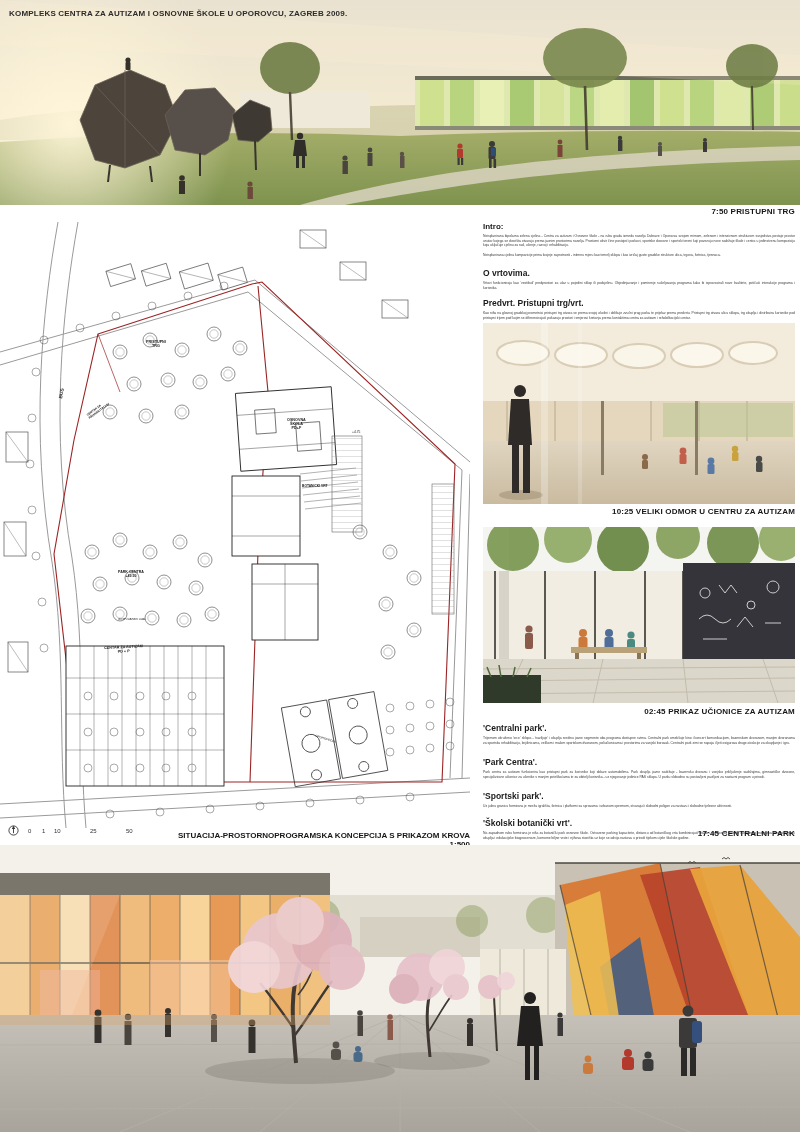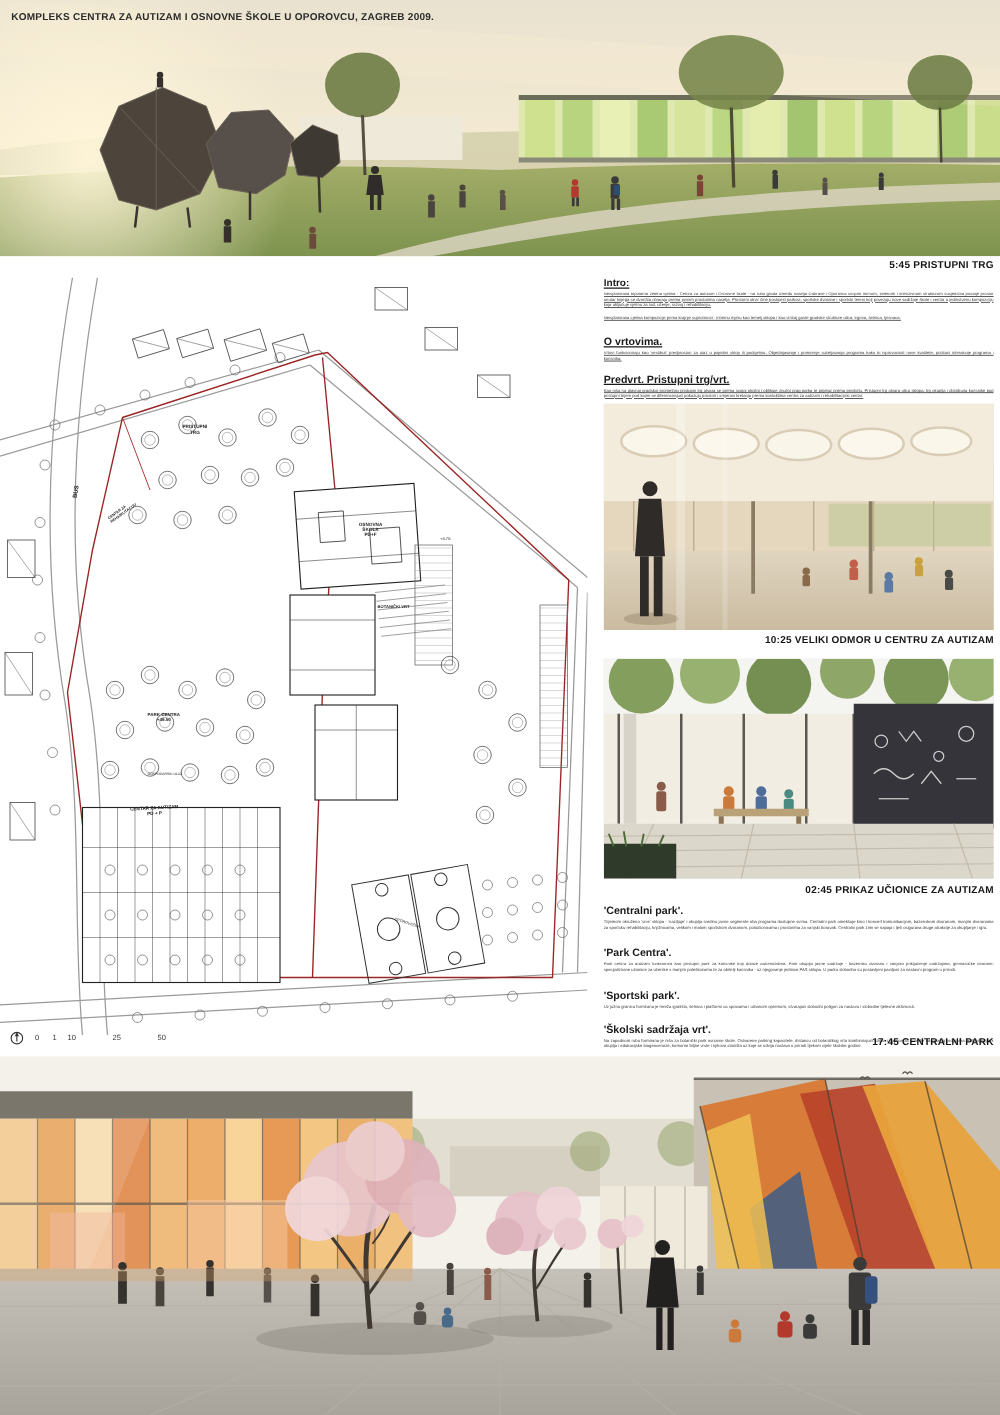--- a/index.html
+++ b/index.html
@@ -4,21 +4,21 @@
 <style>
   html,body{margin:0;padding:0;background:#888;}
   .board{position:relative;width:800px;height:1132px;background:#fff;overflow:hidden;
          font-family:"Liberation Sans",sans-serif;color:#1a1a1a;margin:0 auto;}
   .abs{position:absolute;}
   svg{display:block;}
   .board-title{position:absolute;left:9px;top:9px;font-size:8px;font-weight:bold;color:#2b2b2b;letter-spacing:.2px;z-index:5;}
   .cap{position:absolute;font-size:8px;font-weight:bold;color:#161616;letter-spacing:.2px;white-space:nowrap;}
   .cap.r{text-align:right;}
   
-  .col{position:absolute;left:483px;top:220px;width:312px;height:622px;text-decoration:underline;}
+  .col{position:absolute;left:483px;top:220px;width:312px;height:622px;}
   .h-intro{font-size:8px;font-weight:bold;margin:2px 0 3px;}
   .h-big{font-size:9.5px;font-weight:bold;margin:7px 0 3px;}
   .h-med{font-size:8.5px;font-weight:bold;margin:7px 0 3px;}
   .mw{overflow:hidden;}
   .micro{font-size:5.8px;line-height:1.3;color:#3a3a3a;text-align:justify;
          transform:scale(.58);transform-origin:0 0;width:172.4%;}
   .render{position:absolute;left:0;width:312px;overflow:hidden;background:#ddd;}
   
   .plan{position:absolute;left:0;top:222px;width:470px;height:606px;background:#fff;}
   .plabel{position:absolute;font-size:6px;font-weight:bold;color:#222;line-height:1.1;
@@ -157,21 +157,21 @@
             <rect x="179" y="181" width="6" height="13"></rect>
           </g>
         <g fill="#6b4a3a">
             <circle cx="250" cy="184" r="2.6"></circle>
             <rect x="247.5" y="187" width="5.4" height="12"></rect>
           </g>
       </g>
     </svg>
   </div>
   <div class="board-title">KOMPLEKS CENTRA ZA AUTIZAM I OSNOVNE ŠKOLE U OPOROVCU, ZAGREB 2009.</div>
-  <div class="cap r" style="top:207px;right:5px;">5:45 PRISTUPNI TRG</div>
+  <div class="cap r" style="top:207px;right:5px;">7:50 PRISTUPNI TRG</div>
 
   <div class="plan">
     <svg width="470" height="606" viewBox="0 0 470 606">
       <defs>
         <g id="t">
             <circle r="7" fill="none" stroke="#444" stroke-width=".6"></circle>
             <circle r="4.2" fill="none" stroke="#777" stroke-width=".4"></circle>
           </g>
         <g id="ts">
             <circle r="4" fill="none" stroke="#555" stroke-width=".5"></circle>
@@ -399,20 +399,21 @@
       <circle cx="5.5" cy="5.5" r="4.6" fill="none" stroke="#333" stroke-width=".9"></circle>
       <line x1="5.5" y1="8.2" x2="5.5" y2="1.8" stroke="#333" stroke-width=".9"></line>
       <polygon points="5.5,0.8 3.8,4 7.2,4" fill="#333"></polygon>
     </svg>
     <span class="tick" style="left:20px;">0</span>
     <span class="tick" style="left:34px;">1</span>
     <span class="tick" style="left:46px;">10</span>
     <span class="tick" style="left:82px;">25</span>
     <span class="tick" style="left:118px;">50</span>
   </div>
+  <div class="plan-cap">SITUACIJA-PROSTORNOPROGRAMSKA KONCEPCIJA S PRIKAZOM KROVA 1:500</div>
 
   <div class="col">
     <div class="h-intro">Intro:</div>
     <div class="mw" style="height:19px;">
         <div class="micro">Neisplanirana bipolarna zelena cjelina - Centra za autizam i Osnovne škole - na rubu grada između naselja Dubrave i Oporovca svojom mirnom, zelenom i intenzivnom strukturom susjedstva postaje prostor unutar kojega se dvorišta otvaraju prema javnim prostorima naselja. Prostorni okvir čine postojeći parkovi, sportske dvorane i sportski tereni koji povezuju nove sadržaje škole i centra u jedinstvenu kompoziciju koja uključuje cjelinu za rad, učenje, razvoj i rehabilitaciju.</div>
       </div>
     <div class="mw" style="height:8px;">
         <div class="micro">Neisplanirana cjelina kompozicije prima krajnje suprotnosti - intimnu mjeru kao temelj sklopa i kao izričaj guste gradske strukture ulica, trgova, šetnica, tjesnaca.</div>
       </div>
     <div class="h-med">O vrtovima.</div>
@@ -572,21 +573,21 @@
           <div class="micro">Trijemom okruženo 'srce' sklopa - 'naziljuje' i okuplja sredinu javne segmente oba programa dostupne svima. Centralni park omekšuje kino i koncert komunikacijom, bazenskom dvoranom, manjim dvoranama za sportsku rehabilitaciju, knjižnicama, velikom i malom sportskom dvoranom, poliučionicama i prostorima za vanjski boravak. Centralni park zimi se napaja i ljeti osigurava druge atrakcije za okupljanje i igru.</div>
         </div>
       <div class="h-med">'Park Centra'.</div>
       <div class="mw" style="height:14px;">
           <div class="micro">Park centra za autizam funkcionira kao pristupni park za korisnike koji dolaze automobilima. Park okuplja javne sadržaje - bazensku dvoranu i vanjsko priključenje sadržajima, gimnastičke dvorane, specijalizirane učionice za učenike s manjim poteškoćama te za obitelji korisnika - uz njegovanje jedinice PAS sklopa. U parku slobodno su postavljeni paviljoni za nastavni program u prirodi.</div>
         </div>
       <div class="h-med">'Sportski park'.</div>
       <div class="mw" style="height:7px;">
           <div class="micro">Uz južnu granicu formirana je mreža igrališta, šetnica i platformi sa spravama i urbanom opremom, stvarajući slobodni poligon za nastavu i slobodne tjelesne aktivnosti.</div>
         </div>
-      <div class="h-med">'Školski sadržaja vrt'.</div>
+      <div class="h-med">'Školski botanički vrt'.</div>
       <div class="mw" style="height:13px;">
           <div class="micro">Na zapadnom rubu formirana je niša za botanički park osnovne škole. Ostvarene parking kapacitete, distancu od botaničkog vrta kombinirajući stabla i trajnice za potrebe nastavnog programa. Botanički park okuplja i edukacijske biogeocenoze, komorne biljne vrste i njihova staništa uz koje se odvija nastava u prirodi tijekom cijele školske godine.</div>
         </div>
     </div>
     <div class="cap r" style="top:609px;right:0;position:absolute;text-align:right;">17:45 CENTRALNI PARK</div>
   </div>
 
   <div class="abs" style="left:0;top:845px;width:800px;height:287px;">
     <svg width="800" height="287" viewBox="0 0 800 287">
       <defs>

